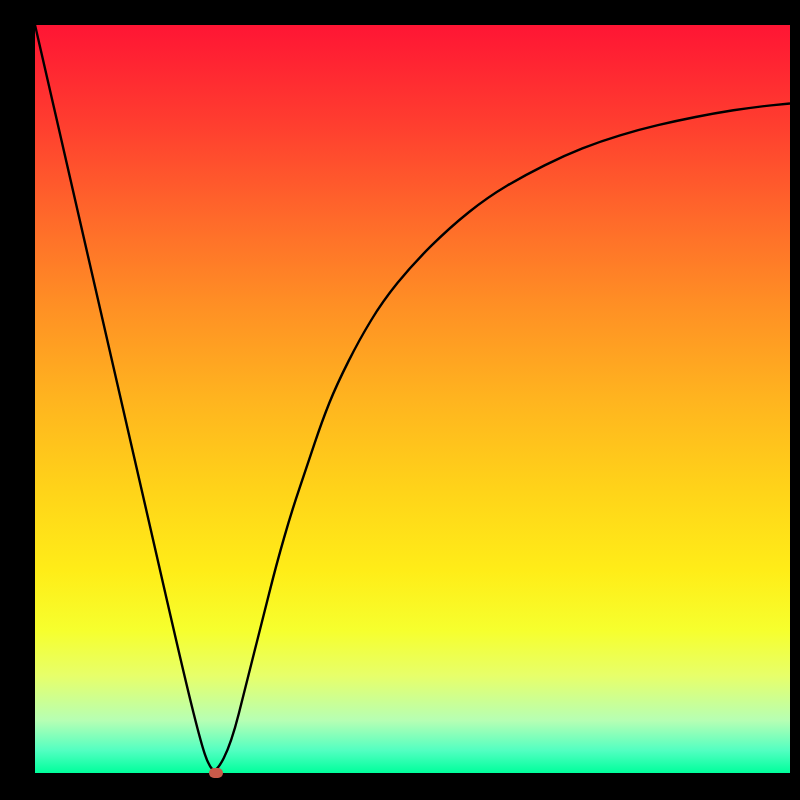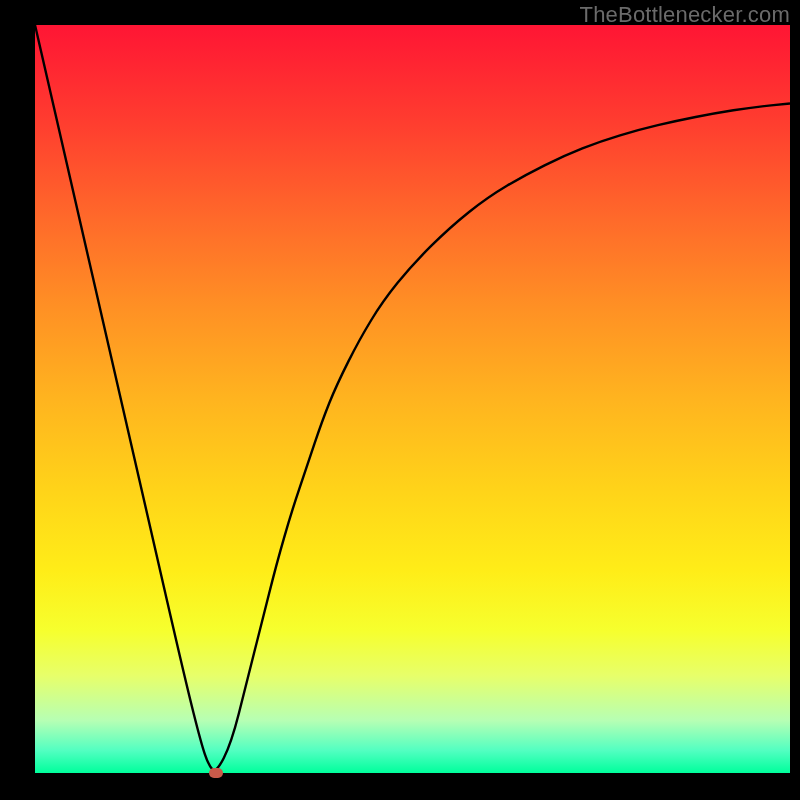--- a/index.html
+++ b/index.html
@@ -67,14 +67,13 @@
 </head>
 <body>
 
 <div class="frame">
   <div class="plot-area">
     <svg class="curve" viewBox="0 0 755 748" preserveAspectRatio="none">
       <path fill="none" stroke="#000" stroke-width="2.4" d="M 0.0 0.0 Q 0.0 0.0 18.9 82.3 Q 37.8 164.6 56.6 246.8 Q 75.5 329.1 94.4 411.4 Q 113.3 493.7 132.1 576.0 Q 151.0 658.2 158.6 688.2 Q 166.1 718.1 169.9 729.3 Q 173.7 740.5 177.4 744.3 Q 181.2 748.0 188.8 733.0 Q 196.3 718.1 203.9 688.2 Q 211.4 658.2 219.0 628.3 Q 226.5 598.4 234.1 568.5 Q 241.6 538.6 249.2 512.4 Q 256.7 486.2 264.3 463.8 Q 271.8 441.3 279.4 418.9 Q 286.9 396.4 294.4 377.7 Q 302.0 359.0 313.3 336.6 Q 324.6 314.2 336.0 295.5 Q 347.3 276.8 362.4 258.1 Q 377.5 239.4 396.4 220.7 Q 415.3 202.0 434.1 187.0 Q 453.0 172.0 471.9 160.8 Q 490.8 149.6 509.6 140.3 Q 528.5 130.9 547.4 123.4 Q 566.3 115.9 585.1 110.3 Q 604.0 104.7 622.9 100.2 Q 641.8 95.7 660.6 92.0 Q 679.5 88.3 698.4 85.3 Q 717.3 82.3 736.1 80.4 T 755.0 78.5"></path>
     </svg>
     <div class="marker" style="left: 181.2px; top: 748px;"></div>
   </div>
-  <div class="watermark">TheBottlenecker.com</div>
 </div>
 
 </body></html>

